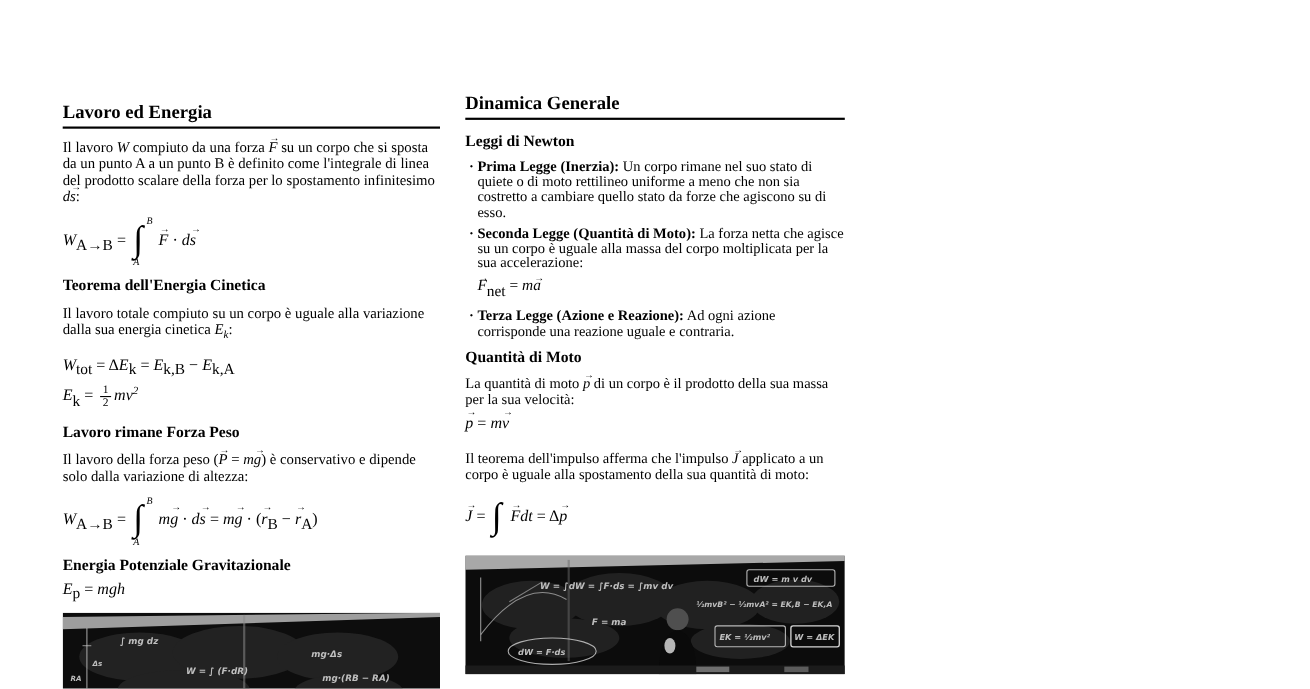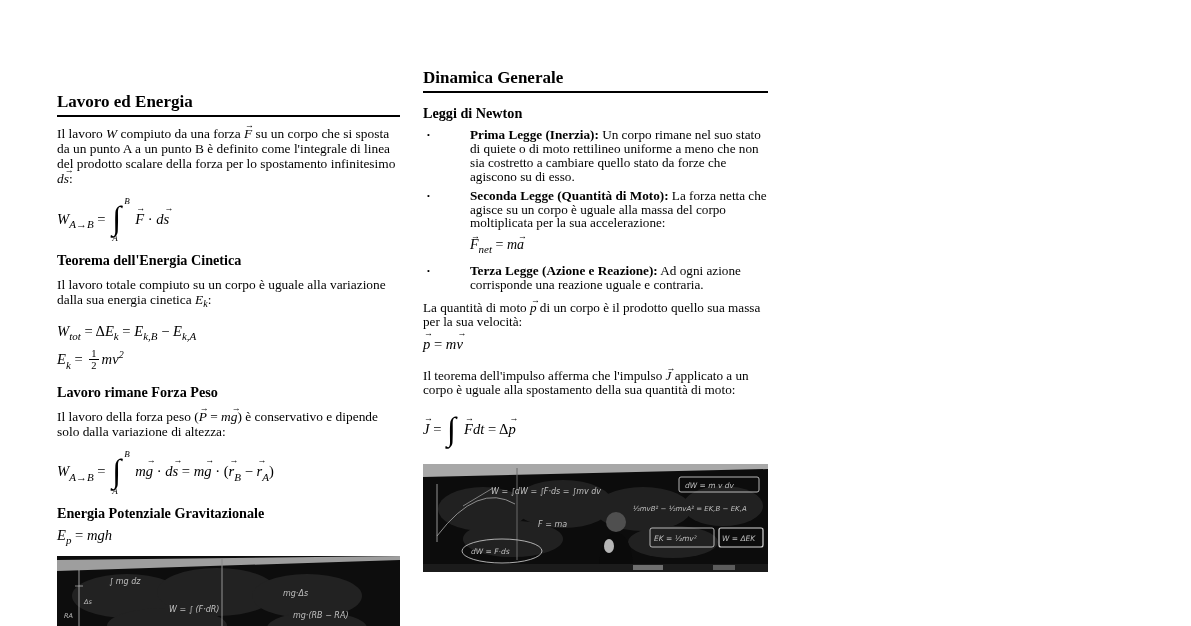--- a/index.html
+++ b/index.html
@@ -3,61 +3,61 @@
 <meta charset="utf-8">
 <style>
   html,body{margin:0;padding:0;}
   body{
     width:1191px;height:626px;overflow:hidden;background:#ffffff;color:#000;
     font-family:"Liberation Serif","DejaVu Serif",serif;
     position:relative;
   }
   .col{position:absolute;}
   #col-left{left:57px;top:92px;width:343px;}
-  #col-right{left:423px;top:68px;width:345px;}
+  #col-right{left:423px;top:84px;width:345px;}
 
   h1{
     font-size:17px;line-height:19px;font-weight:bold;margin:0;
     padding-bottom:4px;border-bottom:2px solid #000;
   }
   h2{font-size:14.2px;line-height:16px;font-weight:bold;margin:12px 0 0;}
   p{font-size:13.4px;line-height:15.1px;margin:9px 0 0;}
   #col-right p{font-size:13.2px;line-height:14.2px;}
 
   
   .laws{margin-top:7px;}
   .law{display:flex;margin:0 0 5px;font-size:13.2px;line-height:13.9px;}
   .law .bullet{flex:0 0 11px;text-align:center;font-weight:bold;}
-  .law .ltext{flex:1;margin-left:36px;}
+  .law .ltext{flex:1;}
   .law b{font-weight:bold;}
 
   
   .formula{display:flex;align-items:center;font-size:14.6px;margin:11px 0 8px;}
   .formula span{white-space:pre;}
   .formula.tall{margin:12px 0 6px;min-height:42px;}
   .formula.compact{margin:6px 0 0;}
   .formula.lawf{font-size:14px;margin:4px 0 3px;min-height:22px;}
   .mi,.vl{font-style:italic;}
   .mr{font-style:normal;}
-  .formula>.msub{position:relative;top:5px;font-size:11px;font-style:italic;}
+  .formula>.msub{position:relative;top:5px;font-size:14px;}
   .formula>.msup{position:relative;top:-5px;font-size:10px;font-style:italic;}
   .msub-inline{font-size:10px;font-style:italic;vertical-align:-3px;}
   .vec{position:relative;display:inline-block;}
   .vec .va{position:absolute;left:1px;top:-8px;font-size:9px;font-style:normal;letter-spacing:0;}
   .intc{position:relative;display:inline-block;flex:0 0 auto;width:17px;height:42px;margin:0 6px 0 3px;}
   .intc.noint{width:13px;margin:0 4px 0 2px;}
   .intc .intsign{position:absolute;left:0;top:50%;transform:translateY(-52%);font-size:33px;font-style:normal;}
   .intc .intsup{position:absolute;left:12px;top:-2px;font-size:9px;font-style:italic;}
   .intc .intsub{position:absolute;left:0px;bottom:-3px;font-size:9px;font-style:italic;}
   .frac{display:inline-flex;flex-direction:column;align-items:center;margin:0 3px;flex:0 0 auto;}
   .frac .fnum{font-size:10.5px;line-height:11px;border-bottom:1px solid #000;padding:0 2px;}
   .frac .fden{font-size:10.5px;line-height:12px;}
 
   .mt-lg{margin-top:16px !important;}
-  .photo{margin:13px 0 0;line-height:0;}
+  .photo{margin:13px 0 0;line-height:0;font-weight:bold;}
   .photo svg{display:block;}
   .chalk{font-family:"DejaVu Sans",sans-serif;font-style:italic;fill:#d0d0d0;opacity:.9;}
 </style>
 </head>
 <body>
 
 <section class="col" id="col-left">
   <h1>Lavoro ed Energia</h1>
   <p><span class="run">Il lavoro </span><span class="mi">W</span><span class="run"> compiuto da una forza </span><span class="vec"><span class="vl">F</span><span class="va">→</span></span><span class="run"> su un corpo che si sposta da un punto A a un punto B è definito come l'integrale di linea del prodotto scalare della forza per lo spostamento infinitesimo </span><span class="mi">d</span><span class="vec"><span class="vl">s</span><span class="va">→</span></span><span class="run">:</span></p>
   <div class="formula tall">
@@ -176,21 +176,22 @@
             <span class="vec"><span class="vl">a</span><span class="va">→</span></span>
           </span>
       </span>
     </div>
     <div class="law">
       <span class="bullet">·</span>
       <span class="ltext"><b>Terza Legge (Azione e Reazione):</b><span> Ad ogni azione corrisponde una reazione uguale e contraria.</span></span>
     </div>
   </div>
 
-  <p><span class="run">La quantità di moto </span><span class="vec"><span class="vl">p</span><span class="va">→</span></span><span class="run"> di un corpo è il prodotto quello sua massa per la sua velocità:</span></p>
+  <h2 style="margin-top:9px;">Quantità di Moto</h2>
+  <p><span class="run">La quantità di moto </span><span class="vec"><span class="vl">p</span><span class="va">→</span></span><span class="run"> di un corpo è il prodotto della sua massa per la sua velocità:</span></p>
   <div class="formula compact">
       <span class="vec"><span class="vl">p</span><span class="va">→</span></span>
       <span class="mr"> = </span>
       <span class="mi">m</span>
       <span class="vec"><span class="vl">v</span><span class="va">→</span></span>
     </div>
   <p class="mt-lg"><span class="run">Il teorema dell'impulso afferma che l'impulso </span><span class="vec"><span class="vl">J</span><span class="va">→</span></span><span class="run"> applicato a un corpo è uguale alla spostamento della sua quantità di moto:</span></p>
   <div class="formula tall" style="margin-bottom:0;">
       <span class="vec"><span class="vl">J</span><span class="va">→</span></span>
       <span class="mr"> = </span>

